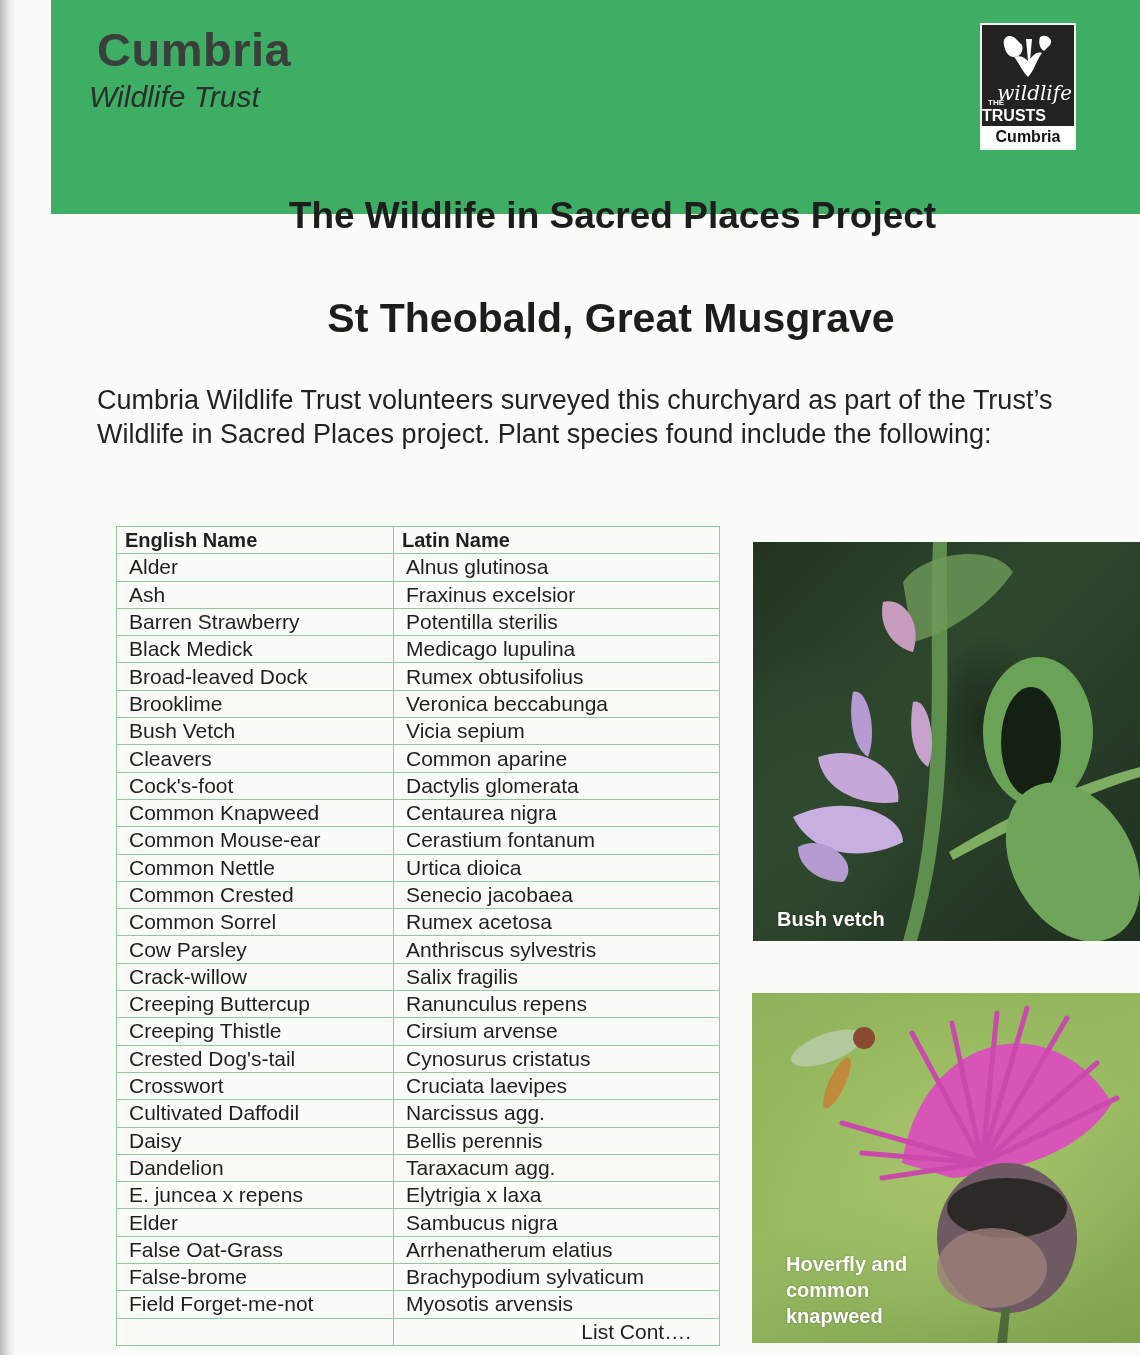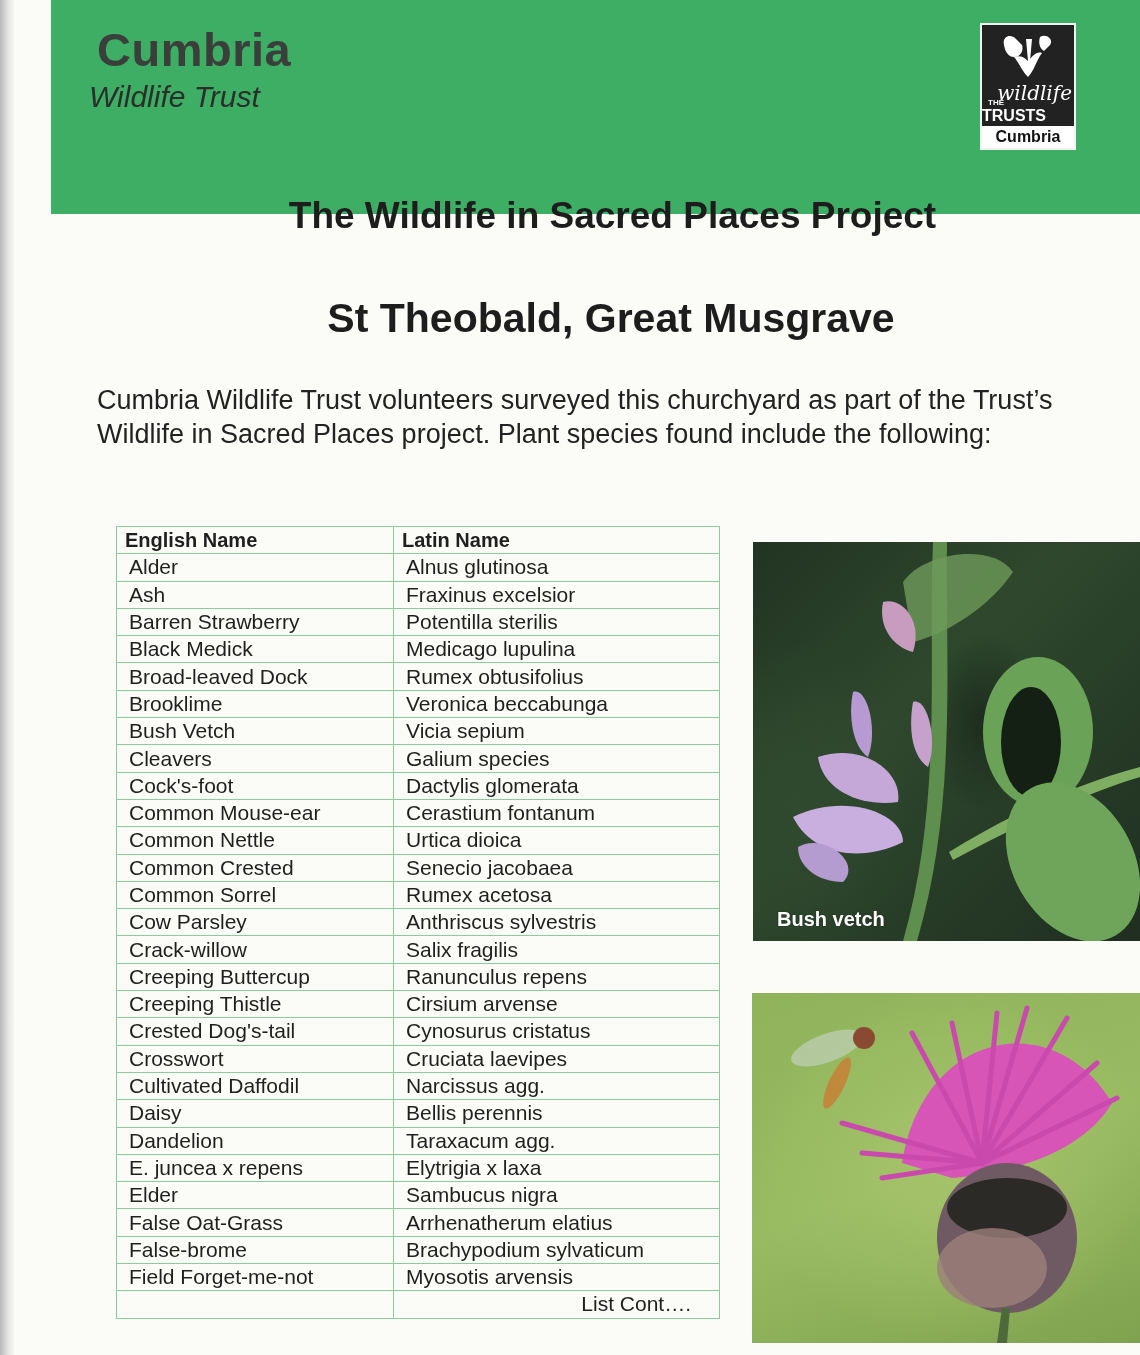--- a/index.html
+++ b/index.html
@@ -136,25 +136,29 @@
       <tr>
         <td class="col1">Brooklime</td>
         <td>Veronica beccabunga</td>
       </tr>
       <tr>
         <td class="col1">Bush Vetch</td>
         <td>Vicia sepium</td>
       </tr>
       <tr>
         <td class="col1">Cleavers</td>
-        <td>Galium species</td>
+        <td>Common aparine</td>
       </tr>
       <tr>
         <td class="col1">Cock's-foot</td>
         <td>Dactylis glomerata</td>
+      </tr>
+      <tr>
+        <td class="col1">Common Knapweed</td>
+        <td>Centaurea nigra</td>
       </tr>
       <tr>
         <td class="col1">Common Mouse-ear</td>
         <td>Cerastium fontanum</td>
       </tr>
       <tr>
         <td class="col1">Common Nettle</td>
         <td>Urtica dioica</td>
       </tr>
       <tr>
@@ -262,13 +266,18 @@
         <line x1="230" y1="170" x2="130" y2="185"></line>
     </g>
     <ellipse cx="255" cy="245" rx="70" ry="75" fill="#6f5a63"></ellipse>
     <ellipse cx="255" cy="215" rx="60" ry="30" fill="#2b2a26"></ellipse>
     <ellipse cx="240" cy="275" rx="55" ry="40" fill="#9c7f7a" opacity="0.8"></ellipse>
     <path d="M250 315 L245 350 L255 350 L258 315 Z" fill="#4f6a3a"></path>
     <ellipse cx="75" cy="55" rx="38" ry="14" transform="rotate(-20 75 55)" fill="#c9d3c8" opacity="0.6"></ellipse>
     <ellipse cx="85" cy="90" rx="8" ry="28" transform="rotate(25 85 90)" fill="#c0893c"></ellipse>
     <circle cx="112" cy="45" r="11" fill="#8a4a32"></circle>
   </svg>
+  <div class="caption" style="left:34px; top:258px;">
+    <div>Hoverfly and</div>
+    <div>common</div>
+    <div>knapweed</div>
+  </div>
 </div>
 
 </body></html>

